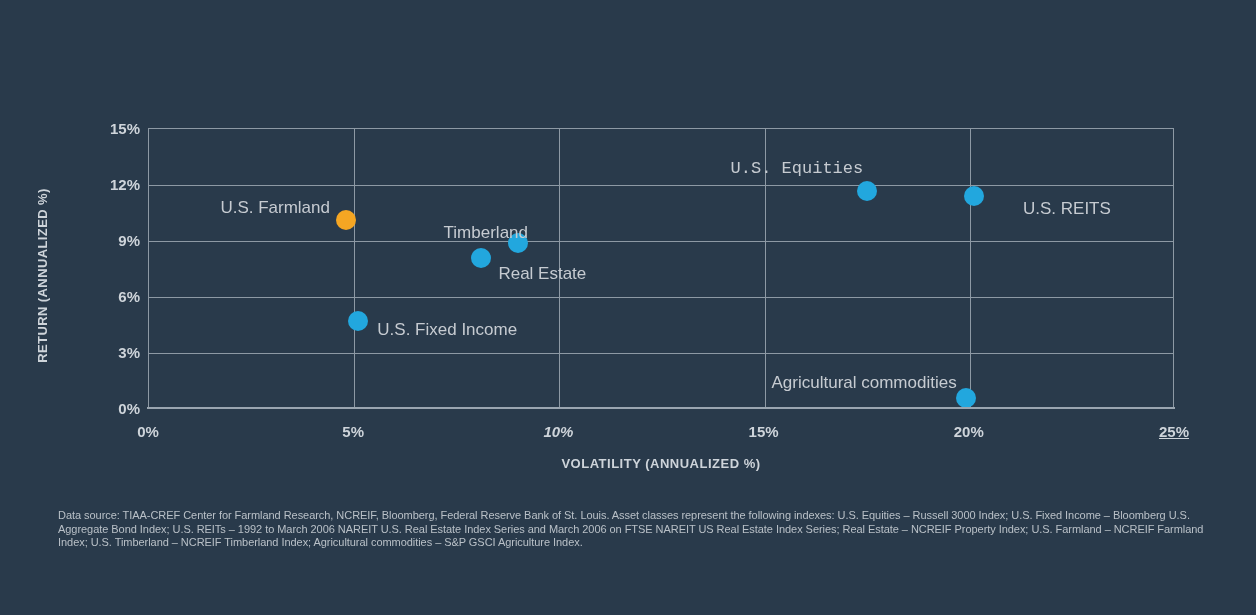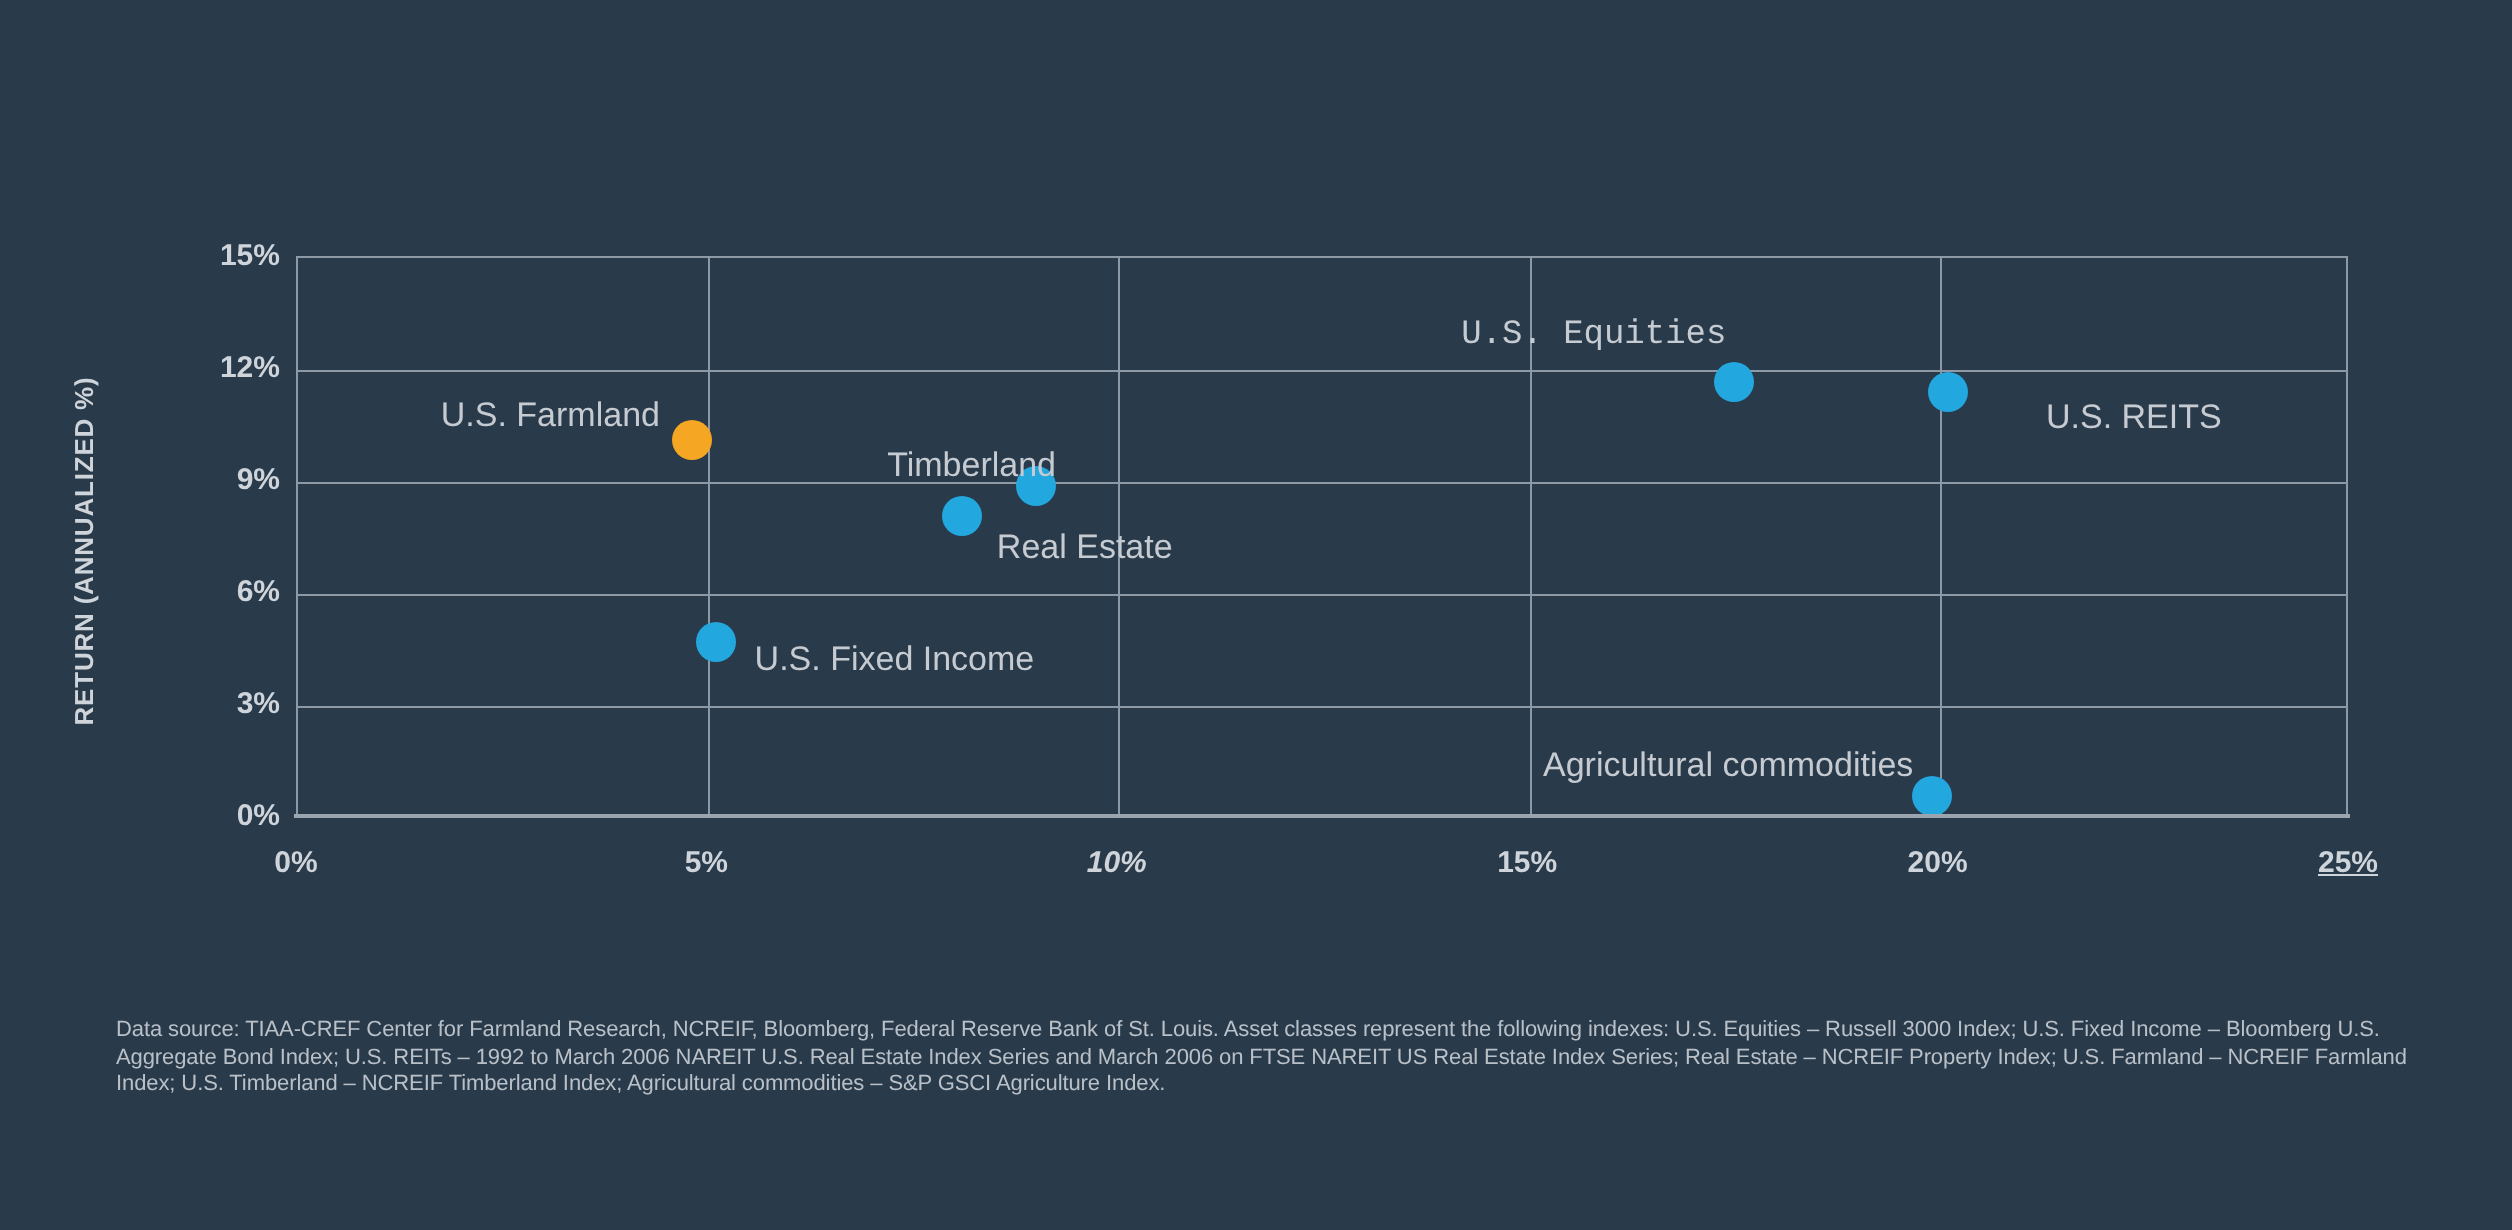--- a/index.html
+++ b/index.html
@@ -209,16 +209,17 @@
   <div id="xtick-layer">
       <div class="xtick" style="left: 148px;">0%</div>
       <div class="xtick" style="left: 353.2px;">5%</div>
       <div class="xtick" style="left: 558.4px; font-style: italic;">10%</div>
       <div class="xtick" style="left: 763.6px;">15%</div>
       <div class="xtick" style="left: 968.8px;">20%</div>
       <div class="xtick" style="left: 1174px; text-decoration: underline;">25%</div>
     </div>
 
   <div id="ylabel">RETURN (ANNUALIZED %)</div>
+  <div id="xlabel">VOLATILITY (ANNUALIZED %)</div>
 
   <div id="footnote">Data source: TIAA-CREF Center for Farmland Research, NCREIF, Bloomberg, Federal Reserve Bank of St. Louis. Asset classes represent the following indexes: U.S. Equities – Russell 3000 Index; U.S. Fixed Income – Bloomberg U.S. Aggregate Bond Index; U.S. REITs – 1992 to March 2006 NAREIT U.S. Real Estate Index Series and March 2006 on FTSE NAREIT US Real Estate Index Series; Real Estate – NCREIF Property Index; U.S. Farmland – NCREIF Farmland Index; U.S. Timberland – NCREIF Timberland Index; Agricultural commodities – S&amp;P GSCI Agriculture Index.</div>
 
 </div>
 
 </body></html>

